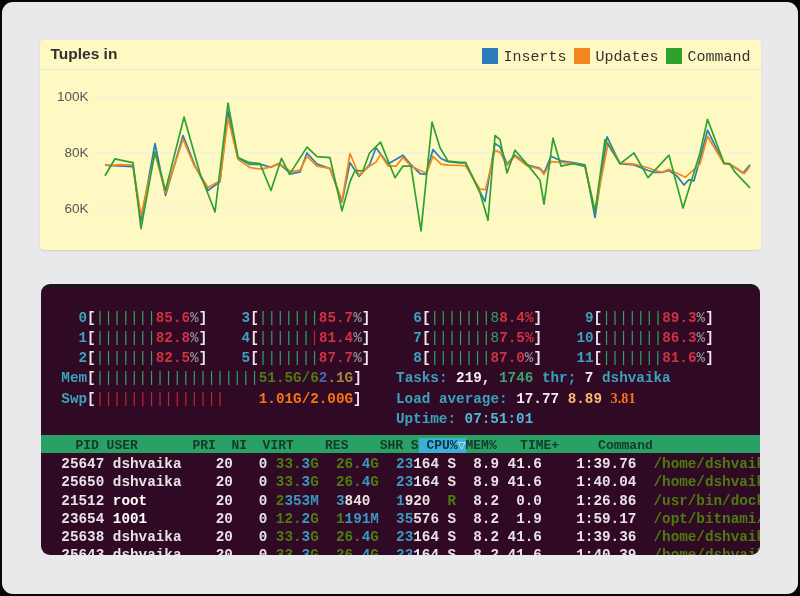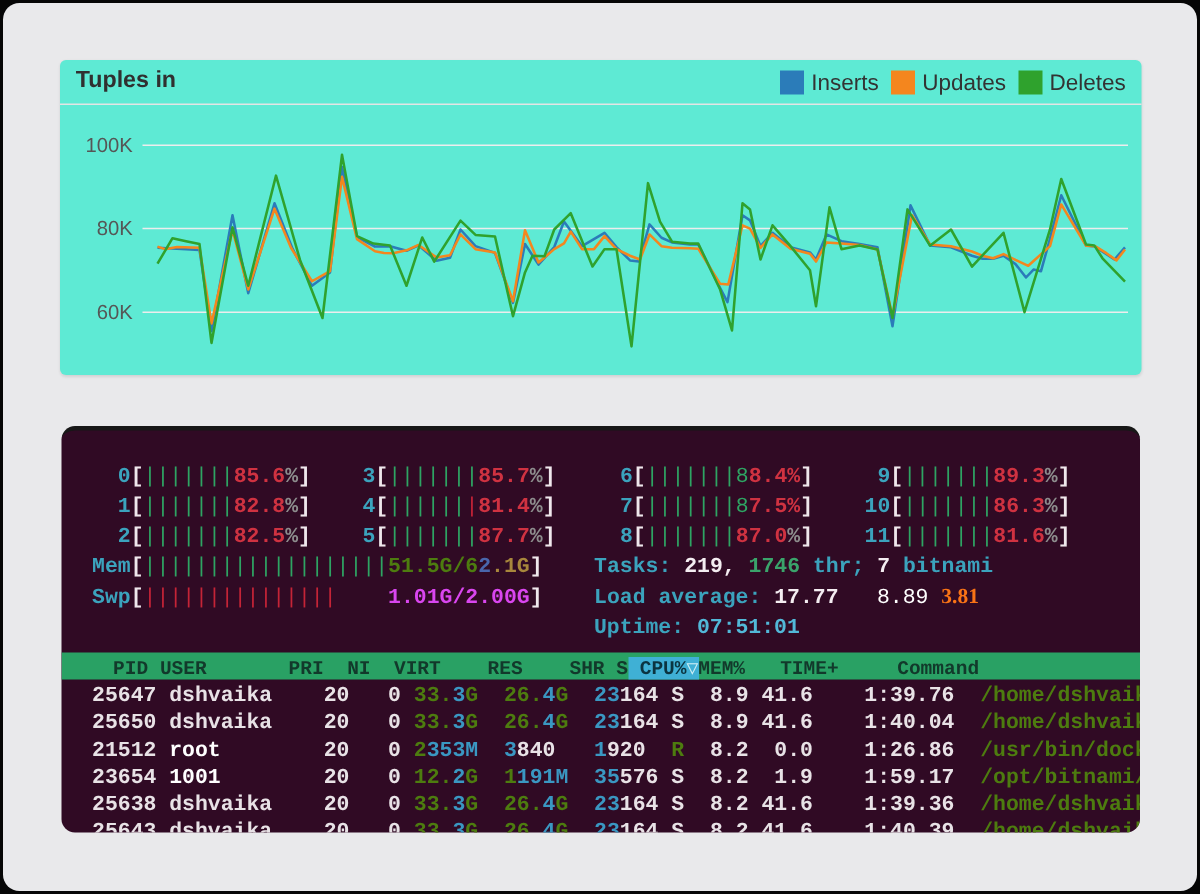--- a/index.html
+++ b/index.html
@@ -1,26 +1,26 @@
 <!DOCTYPE html>
 <html><head><meta charset="utf-8">
 <style>
   * { margin:0; padding:0; box-sizing:border-box; }
   html,body { width:800px; height:596px; background:#060606; overflow:hidden; }
   .page { position:absolute; left:2px; top:2px; width:796px; height:592px;
           background:#e9e9eb; border-radius:11px; overflow:hidden;
           font-family:"Liberation Sans", sans-serif; }
   .card { position:absolute; left:38px; top:37.5px; width:720.5px; height:210.5px;
-          background:#5eead4; border-radius:4px; box-shadow:0 1px 2px rgba(0,0,0,0.10); }
+          background:#fef9c3; border-radius:4px; box-shadow:0 1px 2px rgba(0,0,0,0.10); }
   .card-head { position:absolute; left:0; top:0; right:0; height:30.5px;
           border-bottom:1px solid #e4e4e4; }
   .title { position:absolute; left:10.5px; top:5.5px; font-size:15.5px; font-weight:bold; color:#303030; }
   .legend { position:absolute; top:7.5px; right:10px; font-size:15px; color:#333333; }
   .legend span.sq { display:inline-block; width:16px; height:16px; vertical-align:-3px; margin-right:5px; }
-  .legend span.lbl { margin-right:8px; }
+  .legend span.lbl { margin-right:8px;font-family:Liberation Mono, monospace; }
   .legend span.lbl:last-child { margin-right:0; }
   svg.chart { position:absolute; left:0; top:31px; }
   .ln-blue   { fill:none; stroke:#2b7cb9; stroke-width:1.7; stroke-linejoin:round; }
   .ln-orange { fill:none; stroke:#f4861e; stroke-width:1.7; stroke-linejoin:round; }
   .ln-green  { fill:none; stroke:#2fa22d; stroke-width:1.7; stroke-linejoin:round; }
   .grid { stroke:#ededed; stroke-width:1; }
   .ylab { font-family:"Liberation Sans", sans-serif; font-size:13.5px; fill:#565656; }
   .term { position:absolute; left:38.6px; top:282px; width:719.4px; height:271px;
           background:#300a24; border-radius:9px; border-top:3px solid #171717; overflow:hidden; }
   .term pre { font-family:"Liberation Mono", monospace; font-size:14.3px; line-height:20px; font-weight:bold;
@@ -31,56 +31,56 @@
   .wb  { color:#efe7ec; font-weight:bold; }
   .wbb { color:#f4edf1; font-weight:bold; }
   .gp  { color:#2ea463; font-weight:normal; }
   .rp  { color:#c52437; font-weight:normal; }
   .red { color:#cf3241; }
   .gray{ color:#8d8d8d; }
   .gt  { color:#4d7c0f; }
   .bt  { color:#3a97c2; }
   .bl  { color:#4966ac; }
   .yt  { color:#a8873c; }
-  .wt  { color:#d946ef;margin-top:41px; }
+  .wt  { color:#f97316;margin-top:41px; }
   .gb  { color:#3aa46b; font-weight:bold; }
   .cb  { color:#52b8d8; font-weight:bold; }
-  .cb2 { color:#ffffff; font-weight:normal;margin-left:17px; }
+  .cb2 { color:#fdba74; font-weight:bold; }
   .cd  { color:#f97316;font-family:Liberation Serif, serif; }
   .dim { color:#ffffff; }
   .hsel{ background:#3fb0d5; color:#0b3440; }
   .tri { color:#cfeef5; }
   .thead-bar { position:absolute; left:0; top:147.6px; width:100%; height:18.2px; background:#29a164; }
 </style></head>
 <body>
 <div class="page">
   <div class="card">
     <div class="card-head">
       <div class="title">Tuples in</div>
       <div class="legend">
-        <span class="sq" style="background:#2b7cb9"></span><span class="lbl">Inserts</span><span class="sq" style="background:#f4861e"></span><span class="lbl">Updates</span><span class="sq" style="background:#2fa22d"></span><span class="lbl">Deletes</span>
+        <span class="sq" style="background:#2b7cb9"></span><span class="lbl">Inserts</span><span class="sq" style="background:#f4861e"></span><span class="lbl">Updates</span><span class="sq" style="background:#2fa22d"></span><span class="lbl">Command</span>
       </div>
     </div>
     <svg class="chart" width="720" height="179" viewBox="0 31 720 179">
       <line class="grid" x1="55" y1="56.8" x2="712" y2="56.8"></line>
       <line class="grid" x1="55" y1="112.4" x2="712" y2="112.4"></line>
       <line class="grid" x1="55" y1="168.1" x2="712" y2="168.1"></line>
       <text class="ylab" x="48.5" y="61.3" text-anchor="end">100K</text>
       <text class="ylab" x="48.5" y="116.9" text-anchor="end">80K</text>
       <text class="ylab" x="48.5" y="172.6" text-anchor="end">60K</text>
       <polyline class="ln-blue" points="65.0,125.2 78.0,125.8 93.0,126.6 101.0,180.6 115.0,103.5 125.5,155.5 143.0,95.5 155.0,125.8 168.0,150.5 180.0,141.6 188.0,71.3 198.0,118.0 210.0,124.4 220.0,124.1 231.0,127.2 239.0,123.6 251.0,133.8 260.0,131.9 267.0,113.0 277.0,124.1 290.0,128.6 302.0,161.9 310.0,122.7 319.0,136.4 329.5,124.7 336.0,107.7 348.0,124.1 363.0,115.2 371.0,124.7 380.0,133.6 386.0,134.4 393.0,109.6 401.0,118.5 408.0,121.6 420.0,123.0 425.5,123.0 440.0,151.9 445.0,161.4 455.0,103.5 460.0,106.9 467.0,124.1 475.0,115.2 487.0,124.9 500.0,128.3 504.0,133.0 511.0,116.3 521.0,120.8 533.0,122.7 545.0,124.9 555.0,177.5 567.0,96.9 580.0,123.6 594.0,124.9 608.0,130.5 615.0,132.5 622.0,132.5 629.0,130.5 637.0,136.1 644.0,145.0 649.0,139.7 654.0,140.8 660.0,119.1 667.5,90.2 684.0,123.6 690.0,124.4 703.0,133.0 710.0,124.9"></polyline>
 <polyline class="ln-orange" points="65.0,124.4 70.0,126.1 78.0,124.7 93.0,125.2 101.0,175.6 115.0,113.3 125.5,153.0 143.0,99.1 154.0,125.2 168.0,147.5 180.0,140.8 188.0,77.9 198.0,119.4 210.0,127.5 216.0,128.6 222.0,128.8 231.0,126.9 239.0,123.3 251.0,131.6 260.0,130.2 267.0,116.3 277.0,126.1 290.0,128.3 302.0,160.8 310.0,113.5 319.0,135.0 329.5,126.1 336.0,122.2 340.5,114.4 348.0,126.1 356.0,126.1 363.0,117.4 371.0,126.1 380.0,130.5 386.7,133.0 393.0,116.3 401.0,124.1 408.0,125.2 420.0,125.5 425.5,125.8 440.0,149.1 445.5,149.7 455.0,110.2 460.0,112.4 467.0,125.2 475.0,116.3 487.0,125.8 500.0,129.1 504.0,134.4 511.0,121.6 521.0,122.4 533.0,123.3 545.0,126.3 555.0,170.8 568.0,103.5 580.0,123.0 594.0,124.1 608.0,127.7 615.0,130.5 622.0,132.2 629.0,129.4 637.0,133.3 645.5,137.2 660.0,124.1 667.5,96.3 684.0,123.8 690.0,124.1 697.6,128.8 704.3,133.6 710.0,126.3"></polyline>
 <polyline class="ln-green" points="65.0,135.8 75.0,118.8 84.0,120.8 93.0,122.7 101.0,188.6 115.0,111.6 125.5,150.5 144.0,77.1 160.0,133.3 175.0,172.0 188.0,63.2 198.0,117.4 209.0,122.4 220.0,123.6 231.0,150.5 241.5,118.3 249.5,134.4 267.0,107.1 277.0,116.6 290.0,117.7 302.0,170.8 310.0,141.6 315.0,130.5 323.0,130.8 329.5,113.0 340.5,102.1 355.0,137.7 363.0,126.1 371.0,126.1 381.0,190.9 392.0,82.1 400.0,107.7 408.0,121.1 420.0,122.4 425.5,122.4 440.0,152.8 448.0,180.3 455.0,95.5 460.0,99.6 467.0,133.0 475.0,110.2 487.0,124.1 500.0,140.2 504.0,164.2 513.0,98.2 521.0,126.1 533.0,123.6 545.0,126.3 555.0,172.0 565.0,99.6 580.0,123.8 594.0,113.0 608.0,137.7 629.0,115.2 643.0,168.1 660.0,113.0 667.5,79.3 684.0,123.0 689.5,123.6 695.0,132.2 710.0,147.8"></polyline>
     </svg>
   </div>
   <div class="term">
     <pre class="meters" style="top:20.6px;">  <span class="cy">  0</span><span class="wb">[</span><span class="gp">|||||||</span><span class="red">85.6</span><span class="gray">%</span><span class="wb">]</span>  <span class="cy">  3</span><span class="wb">[</span><span class="gp">|||||||</span><span class="red">85.7</span><span class="gray">%</span><span class="wb">]</span>   <span class="cy">  6</span><span class="wb">[</span><span class="gp">|||||||</span><span class="gp">8</span><span class="red">8.4</span><span class="red">%</span><span class="wb">]</span>   <span class="cy">  9</span><span class="wb">[</span><span class="gp">|||||||</span><span class="red">89.3</span><span class="gray">%</span><span class="wb">]</span>
   <span class="cy">  1</span><span class="wb">[</span><span class="gp">|||||||</span><span class="red">82.8</span><span class="gray">%</span><span class="wb">]</span>  <span class="cy">  4</span><span class="wb">[</span><span class="gp">||||||</span><span class="rp">|</span><span class="red">81.4</span><span class="gray">%</span><span class="wb">]</span>   <span class="cy">  7</span><span class="wb">[</span><span class="gp">|||||||</span><span class="gp">8</span><span class="red">7.5</span><span class="red">%</span><span class="wb">]</span>   <span class="cy"> 10</span><span class="wb">[</span><span class="gp">|||||||</span><span class="red">86.3</span><span class="gray">%</span><span class="wb">]</span>
   <span class="cy">  2</span><span class="wb">[</span><span class="gp">|||||||</span><span class="red">82.5</span><span class="gray">%</span><span class="wb">]</span>  <span class="cy">  5</span><span class="wb">[</span><span class="gp">|||||||</span><span class="red">87.7</span><span class="gray">%</span><span class="wb">]</span>   <span class="cy">  8</span><span class="wb">[</span><span class="gp">|||||||</span><span class="red">87.0</span><span class="gray">%</span><span class="wb">]</span>   <span class="cy"> 11</span><span class="wb">[</span><span class="gp">|||||||</span><span class="red">81.6</span><span class="gray">%</span><span class="wb">]</span>
-  <span class="cy">Mem</span><span class="wb">[</span><span class="gp">|||||||||||||||||||</span><span class="gt">51.5G/6</span><span class="bl">2</span><span class="yt">.1G</span><span class="wb">]</span>    <span class="cy">Tasks: </span><span class="wbb">219, </span><span class="gb">1746</span><span class="cy"> thr; </span><span class="wbb">7</span><span class="cy"> bitnami</span>
+  <span class="cy">Mem</span><span class="wb">[</span><span class="gp">|||||||||||||||||||</span><span class="gt">51.5G/6</span><span class="bl">2</span><span class="yt">.1G</span><span class="wb">]</span>    <span class="cy">Tasks: </span><span class="wbb">219, </span><span class="gb">1746</span><span class="cy"> thr; </span><span class="wbb">7</span><span class="cy"> dshvaika</span>
   <span class="cy">Swp</span><span class="wb">[</span><span class="rp">|||||||||||||||</span>    <span class="wt">1.01G/2.00G</span><span class="wb">]</span>    <span class="cy">Load average: </span><span class="wbb">17.77 </span><span class="cb2">8.89 </span><span class="cd">3.81</span>
                                          <span class="cy">Uptime: </span><span class="cb">07:51:01</span></pre>
     <div class="thead-bar"></div>
     <pre class="thead-pre" style="position:absolute;left:3.6px;top:149.5px;font-family:'Liberation Mono',monospace;font-size:13px;line-height:18.26px;color:#12392b;white-space:pre;">    PID USER       PRI  NI  VIRT    RES    SHR S<span class="hsel"> CPU%<span class="tri">▽</span></span>MEM%   TIME+     Command</pre>
     <pre class="tbody" style="top:168px;line-height:18.26px;">  25647 dshvaika    20   0 <span class="gt">33.</span><span class="bt">3</span><span class="gt">G</span>  <span class="gt">26.</span><span class="bt">4</span><span class="gt">G</span>  <span class="bt">23</span>164 S  8.9 41.6    1:39.76  <span class="gt">/home/dshvaika</span>
   25650 dshvaika    20   0 <span class="gt">33.</span><span class="bt">3</span><span class="gt">G</span>  <span class="gt">26.</span><span class="bt">4</span><span class="gt">G</span>  <span class="bt">23</span>164 S  8.9 41.6    1:40.04  <span class="gt">/home/dshvaika</span>
   21512 <span class="dim">root</span>        20   0 <span class="gt">2</span><span class="bt">353M</span>  <span class="bt">3</span>840   <span class="bt">1</span>920  <span class="gt">R</span>  8.2  0.0    1:26.86  <span class="gt">/usr/bin/docke</span>
   23654 <span class="dim">1001</span>        20   0 <span class="gt">12.</span><span class="bt">2</span><span class="gt">G</span>  <span class="gt">1</span><span class="bt">191M</span>  <span class="bt">35</span>576 S  8.2  1.9    1:59.17  <span class="gt">/opt/bitnami/j</span>
   25638 dshvaika    20   0 <span class="gt">33.</span><span class="bt">3</span><span class="gt">G</span>  <span class="gt">26.</span><span class="bt">4</span><span class="gt">G</span>  <span class="bt">23</span>164 S  8.2 41.6    1:39.36  <span class="gt">/home/dshvaika</span>
   25643 dshvaika    20   0 <span class="gt">33.</span><span class="bt">3</span><span class="gt">G</span>  <span class="gt">26.</span><span class="bt">4</span><span class="gt">G</span>  <span class="bt">23</span>164 S  8.2 41.6    1:40.39  <span class="gt">/home/dshvaika</span></pre>

